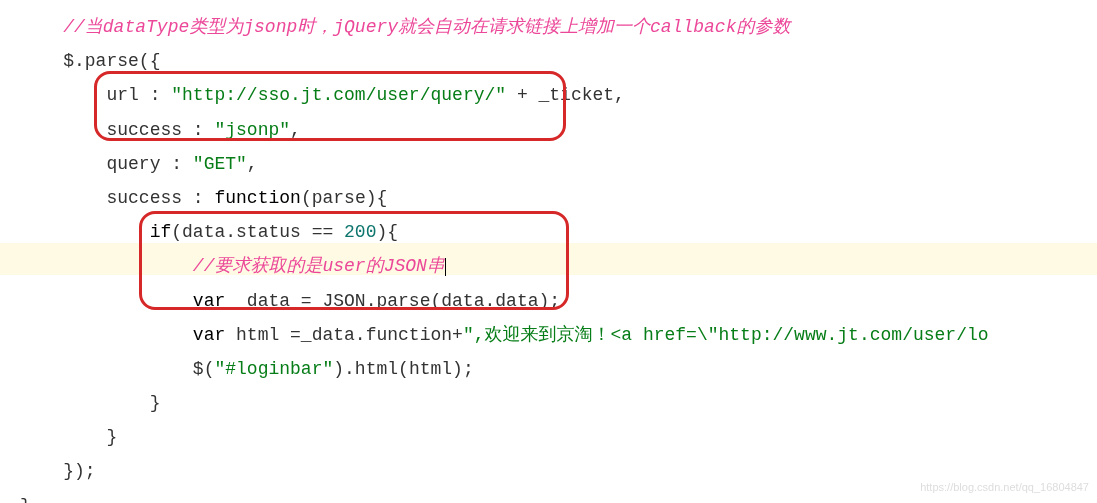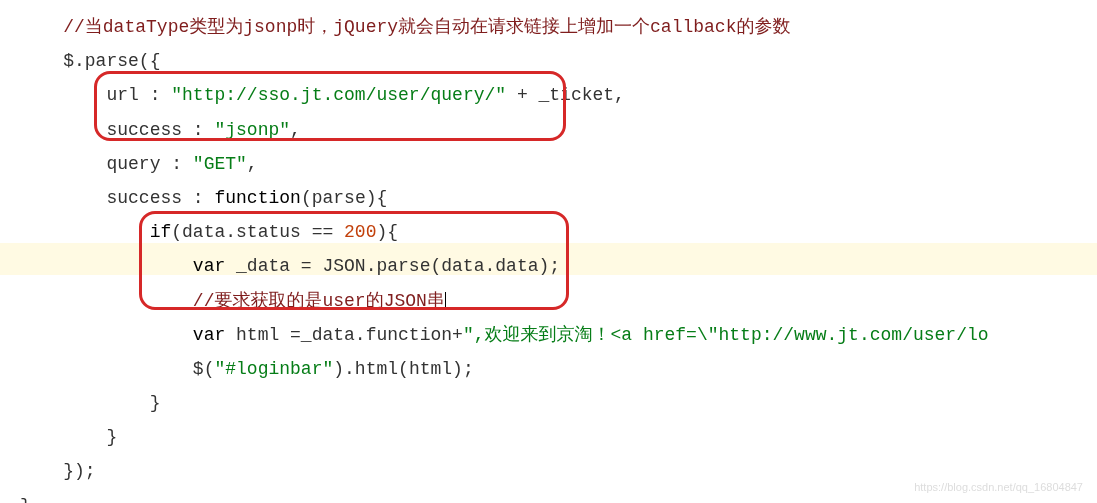--- a/index.html
+++ b/index.html
@@ -22,30 +22,31 @@
     }
     .code-container {
       position: relative;
       white-space: nowrap;
     }
     .line {
       white-space: pre;
       position: relative;
     }
     .comment {
-      color: #7f1d1d;
+      color: #ec4899;
+      font-style: italic;
     }
     .keyword {
       color: #000000;
     }
     .string {
       color: #067d17;
     }
     .number {
-      color: #c2410c;
+      color: #0f766e;
     }
     .highlight-box-1 {
       position: absolute;
       border: 3px solid #d62828;
       border-radius: 16px;
       top: 61px;
       left: 74px;
       width: 472px;
       height: 70px;
       pointer-events: none;
@@ -67,21 +68,21 @@
       top: 243px;
       left: 0;
       right: 0;
       height: 32px;
       background: #fffae3;
       z-index: -1;
     }
     .watermark {
       position: absolute;
       bottom: 5px;
-      right: 14px;
+      right: 8px;
       font-size: 11px;
       color: #ddd;
       font-family: Arial, sans-serif;
       font-style: normal;
     }
     .cursor {
       border-left: 1px solid #000;
       display: inline-block;
       height: 1em;
       vertical-align: middle;
@@ -96,22 +97,22 @@
   <div class="highlight-box-1"></div>
   <div class="highlight-box-2"></div>
 
   <div class="line">    <span class="comment">//当dataType类型为jsonp时，jQuery就会自动在请求链接上增加一个callback的参数</span></div>
   <div class="line">    <span>$.parse({</span></div>
   <div class="line">        <span>url : </span><span class="string">"http://sso.jt.com/user/query/"</span><span> + _ticket,</span></div>
   <div class="line">        <span>success : </span><span class="string">"jsonp"</span><span>,</span></div>
   <div class="line">        <span>query : </span><span class="string">"GET"</span><span>,</span></div>
   <div class="line">        <span>success : </span><span class="keyword">function</span><span>(parse){</span></div>
   <div class="line">            <span class="keyword">if</span><span>(data.status == </span><span class="number">200</span><span>){</span></div>
+  <div class="line">                <span class="comment">//要求获取的是user的JSON串</span><span class="cursor"></span></div>
   <div class="line">                <span class="keyword">var</span><span> _data = JSON.parse(data.data);</span></div>
-  <div class="line">                <span class="comment">//要求获取的是user的JSON串</span><span class="cursor"></span></div>
   <div class="line">                <span class="keyword">var</span><span> html =_data.function+</span><span class="string">",欢迎来到京淘！&lt;a href=\"http://www.jt.com/user/lo</span></div>
   <div class="line">                <span>$(</span><span class="string">"#loginbar"</span><span>).html(html);</span></div>
   <div class="line">            <span>}</span></div>
   <div class="line">        <span>}</span></div>
   <div class="line">    <span>});</span></div>
   <div class="line"><span>}</span></div>
 </div>
 
 <div class="watermark">https://blog.csdn.net/qq_16804847</div>
 

